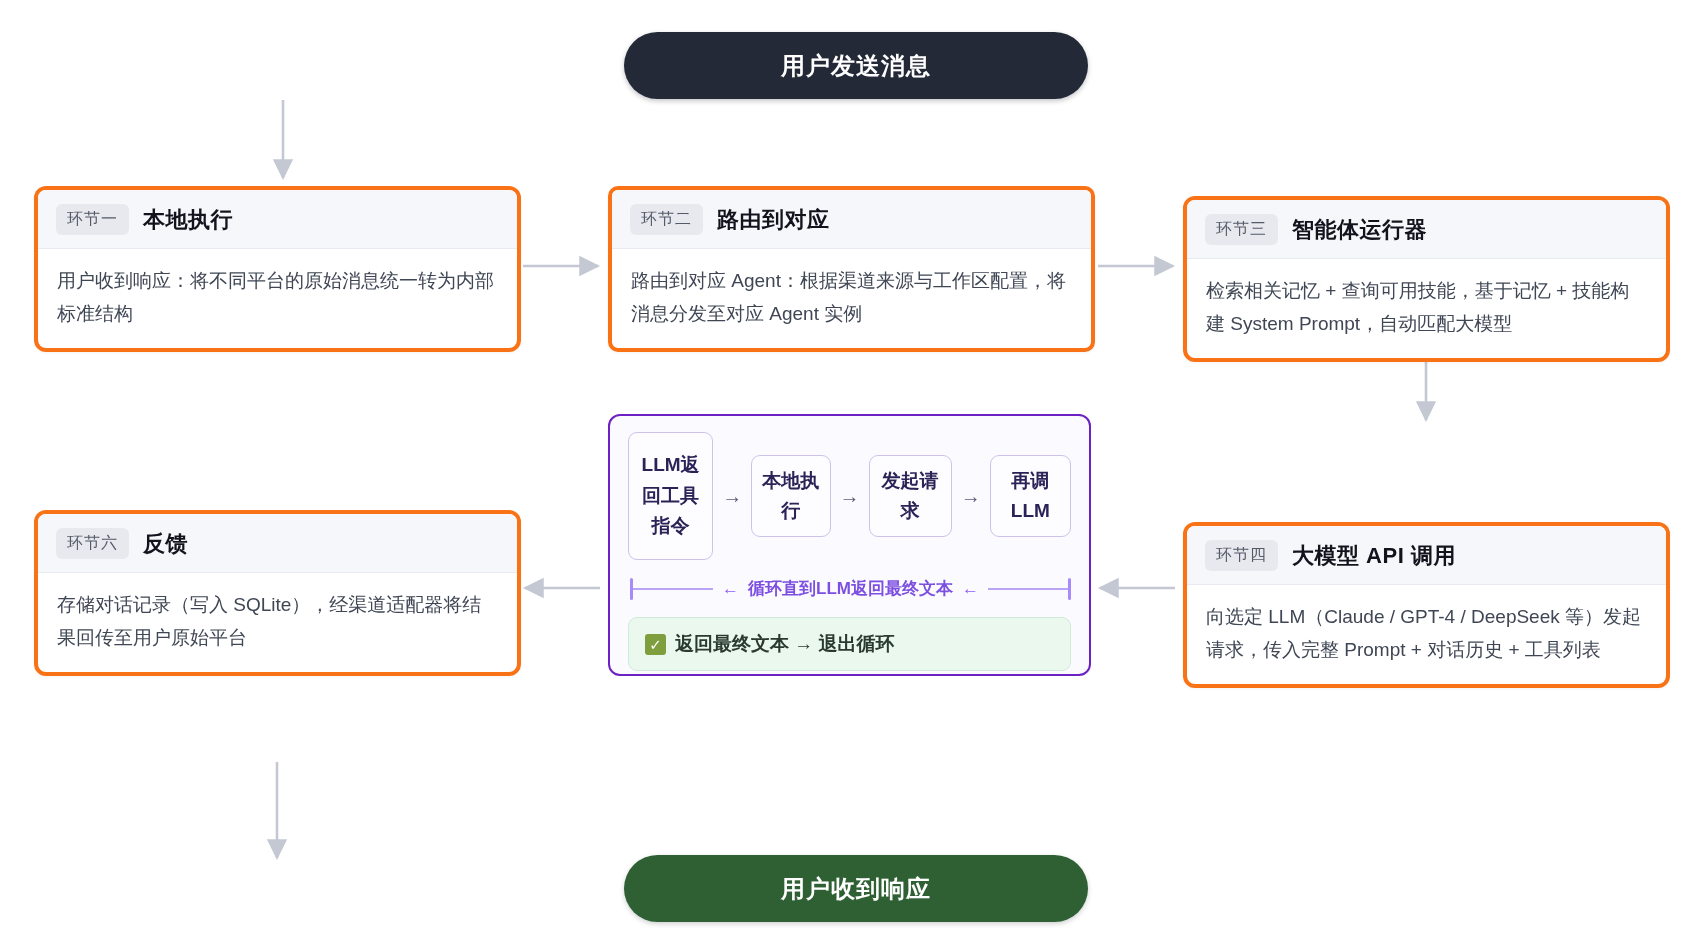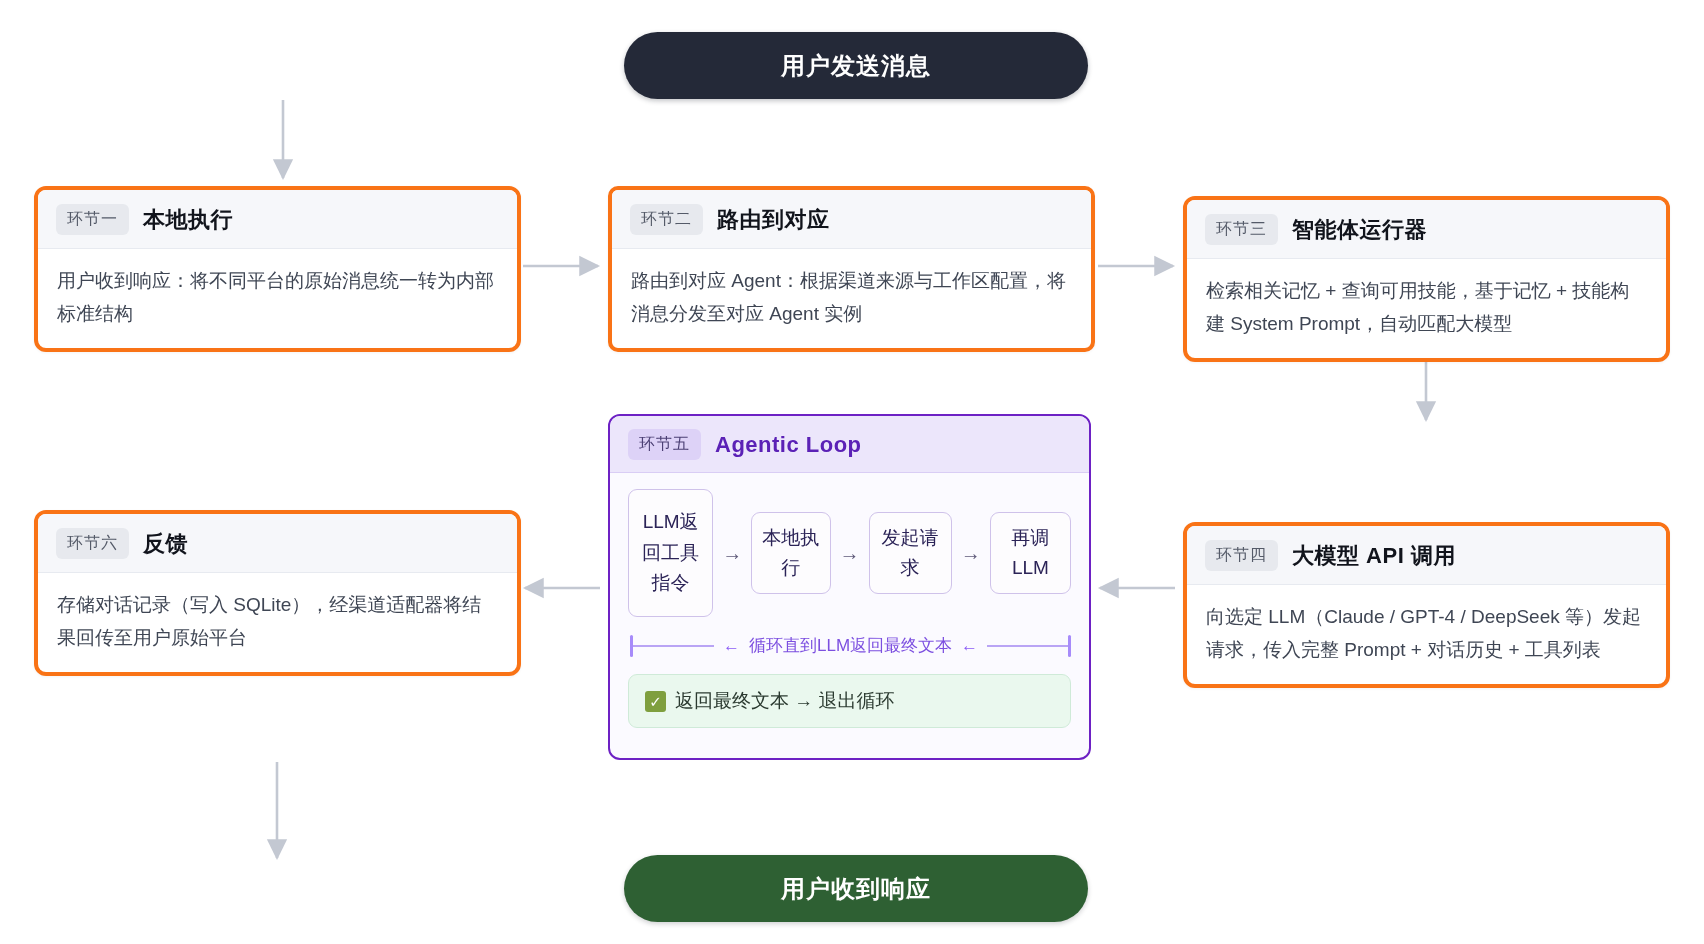--- a/index.html
+++ b/index.html
@@ -111,21 +111,22 @@
   }
   #loop .badge {
     background: #ddd2f7;
     color: #4b3f74;
   }
   #loop .card-title {
     color: #5b21b6;
     font-size: 22px;
   }
   .loop-body {
-    padding: 16px 18px 30px 18px;
+    padding: 16px 18px 3px 18px;
+    font-weight: bold;
   }
   .loop-steps {
     display: flex;
     align-items: center;
     justify-content: flex-start;
     gap: 0;
   }
   .loop-step {
     border: 1px solid #cfc2ea;
     background: #fdfcfe;
@@ -269,24 +270,20 @@
 
   <div class="card" id="card6">
     <div class="card-head">
       <span class="badge">环节六</span>
       <span class="card-title">反馈</span>
     </div>
     <div class="card-body">存储对话记录（写入 SQLite），经渠道适配器将结果回传至用户原始平台</div>
   </div>
 
   <div id="loop">
-    <div class="card-head">
-      <span class="badge">环节五</span>
-      <span class="card-title">Agentic Loop</span>
-    </div>
     <div class="loop-body">
 
       <div class="loop-steps">
         <div class="loop-step step-w1">
           <span>LLM返回工具指令</span>
         </div>
         <span class="loop-arrow">→</span>
         <div class="loop-step step-w2">
           <span>本地执行</span>
         </div>

